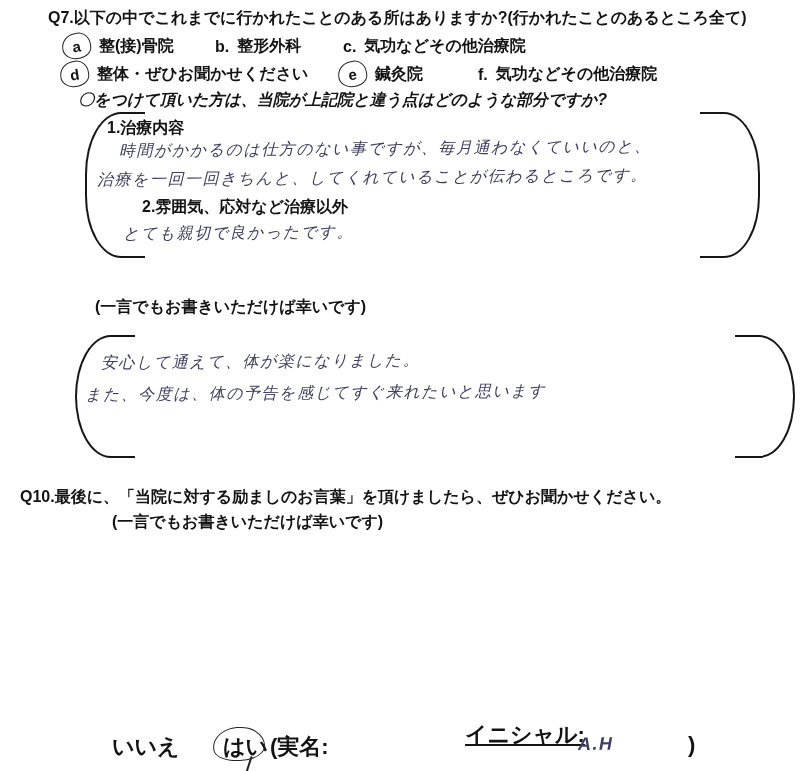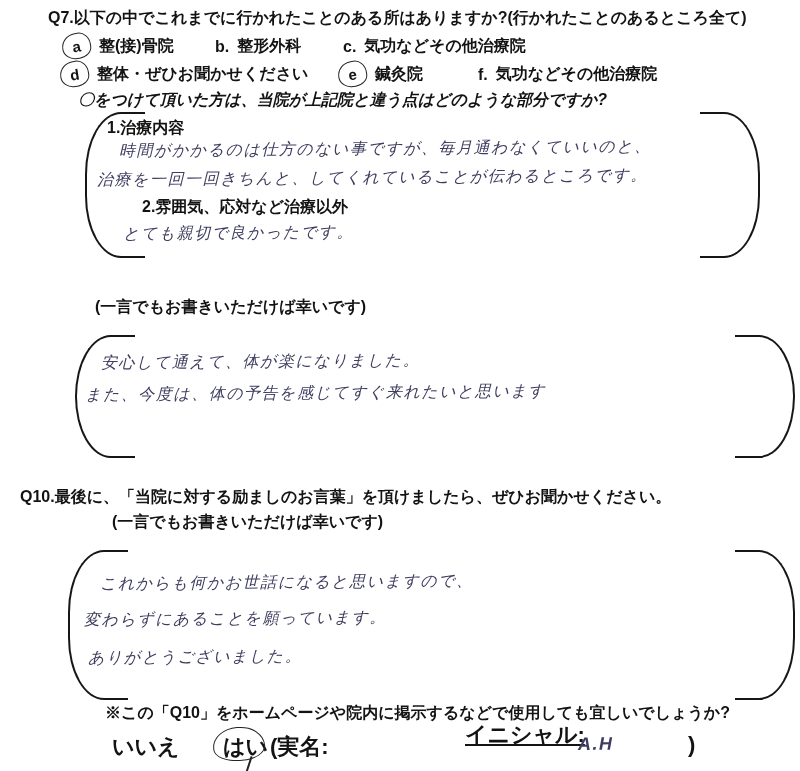--- a/index.html
+++ b/index.html
@@ -95,27 +95,21 @@
   <div class="printed t16" style="left:95px; top:297px;">(一言でもお書きいただけば幸いです)</div>
 
   <div class="box" style="left:75px; top:335px; width:720px; height:123px;">
     <div class="hw" style="left:26px; top:18px;">安心して通えて、体が楽になりました。</div>
     <div class="hw" style="left:10px; top:50px;">また、今度は、体の予告を感じてすぐ来れたいと思います</div>
   </div>
 
   <div class="printed t16" style="left:20px; top:487px;">Q10.最後に、「当院に対する励ましのお言葉」を頂けましたら、ぜひお聞かせください。</div>
   <div class="printed t16" style="left:112px; top:512px;">(一言でもお書きいただけば幸いです)</div>
 
-  <div class="box" style="left:68px; top:550px; width:727px; height:150px;">
-    <div class="hw" style="left:32px; top:24px;">これからも何かお世話になると思いますので、</div>
-    <div class="hw" style="left:16px; top:60px;">変わらずにあることを願っています。</div>
-    <div class="hw" style="left:20px; top:98px;">ありがとうございました。</div>
-  </div>
 
-  <div class="printed t16" style="left:105px; top:703px;">※この「Q10」をホームページや院内に掲示するなどで使用しても宜しいでしょうか?</div>
 
   <div class="printed t17" style="left:112px; top:732px;">いいえ</div>
   <div class="printed t17" style="left:223px; top:732px;">はい</div>
   <div class="yes-ellipse"></div>
   <div class="yes-tail"></div>
 
   <div class="printed t17" style="left:270px; top:732px;">(実名:</div>
   <div class="printed t17" style="left:465px; top:720px;text-decoration:underline;">イニシャル:</div>
   <div class="hw" style="left:578px; top:734px; font-size:18px;font-weight:bold;">A.H</div>
   <div class="printed t17" style="left:688px; top:732px;">)</div>

